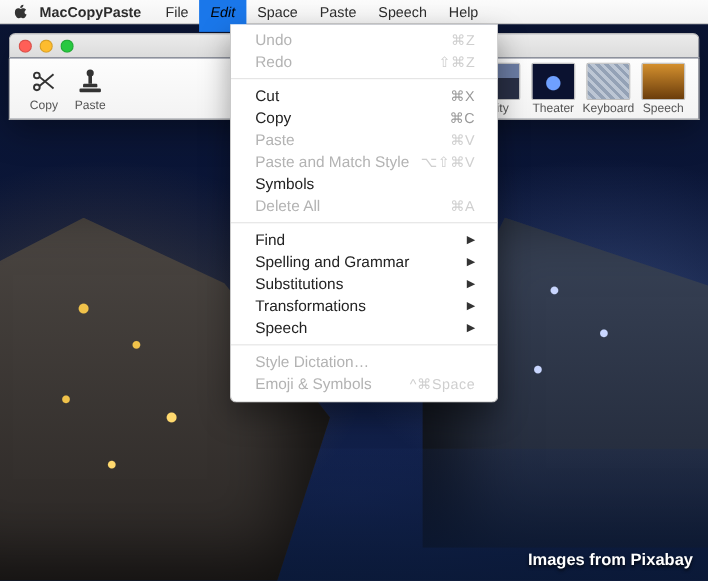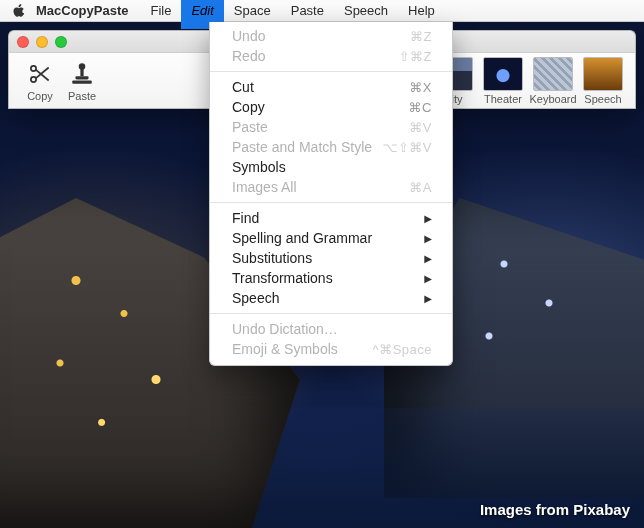--- a/index.html
+++ b/index.html
@@ -182,21 +182,21 @@
       <span class="short">⌘V</span>
     </div>
     <div class="ditem disabled">
       <span>Paste and Match Style</span>
       <span class="short">⌥⇧⌘V</span>
     </div>
     <div class="ditem">
       <span>Symbols</span>
     </div>
     <div class="ditem disabled">
-      <span>Images All</span>
+      <span>Delete All</span>
       <span class="short">⌘A</span>
     </div>
     <div class="dsep"></div>
     <div class="ditem">
       <span>Find</span>
       <span class="arrow">▶</span>
     </div>
     <div class="ditem">
       <span>Spelling and Grammar</span>
       <span class="arrow">▶</span>
@@ -208,19 +208,19 @@
     <div class="ditem">
       <span>Transformations</span>
       <span class="arrow">▶</span>
     </div>
     <div class="ditem">
       <span>Speech</span>
       <span class="arrow">▶</span>
     </div>
     <div class="dsep"></div>
     <div class="ditem disabled">
-      <span>Undo Dictation…</span>
+      <span>Style Dictation…</span>
     </div>
     <div class="ditem disabled">
       <span>Emoji &amp; Symbols</span>
       <span class="short">^⌘Space</span>
     </div>
   </div>
 
 </body></html>

